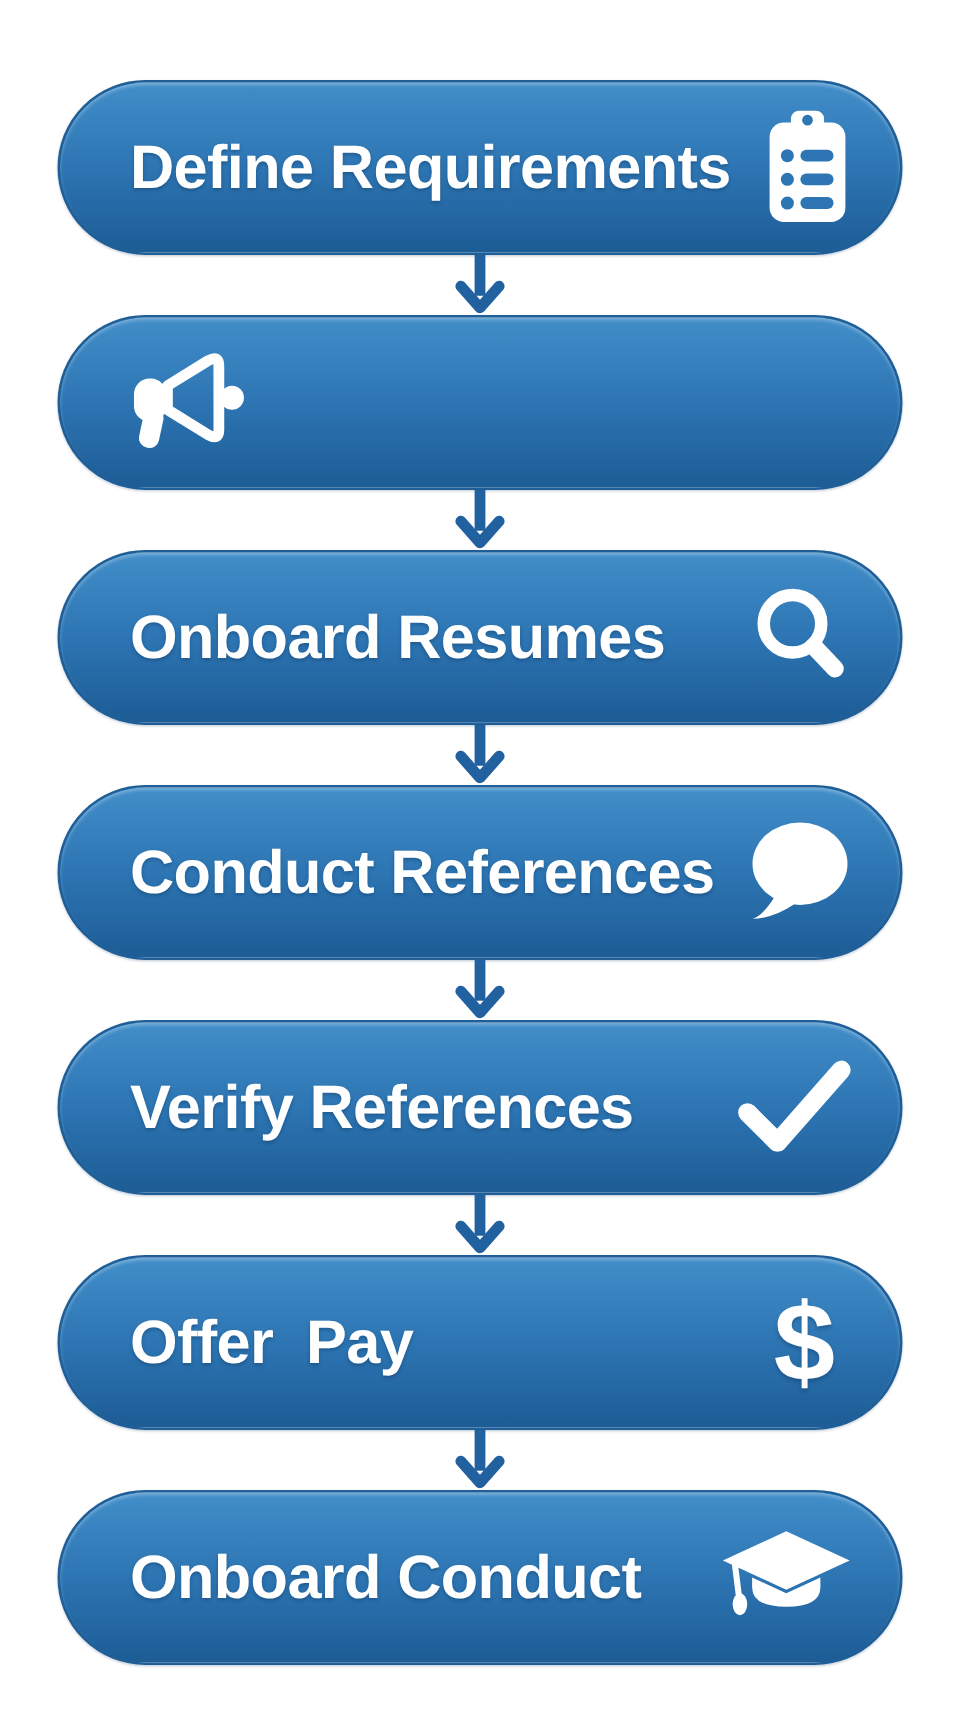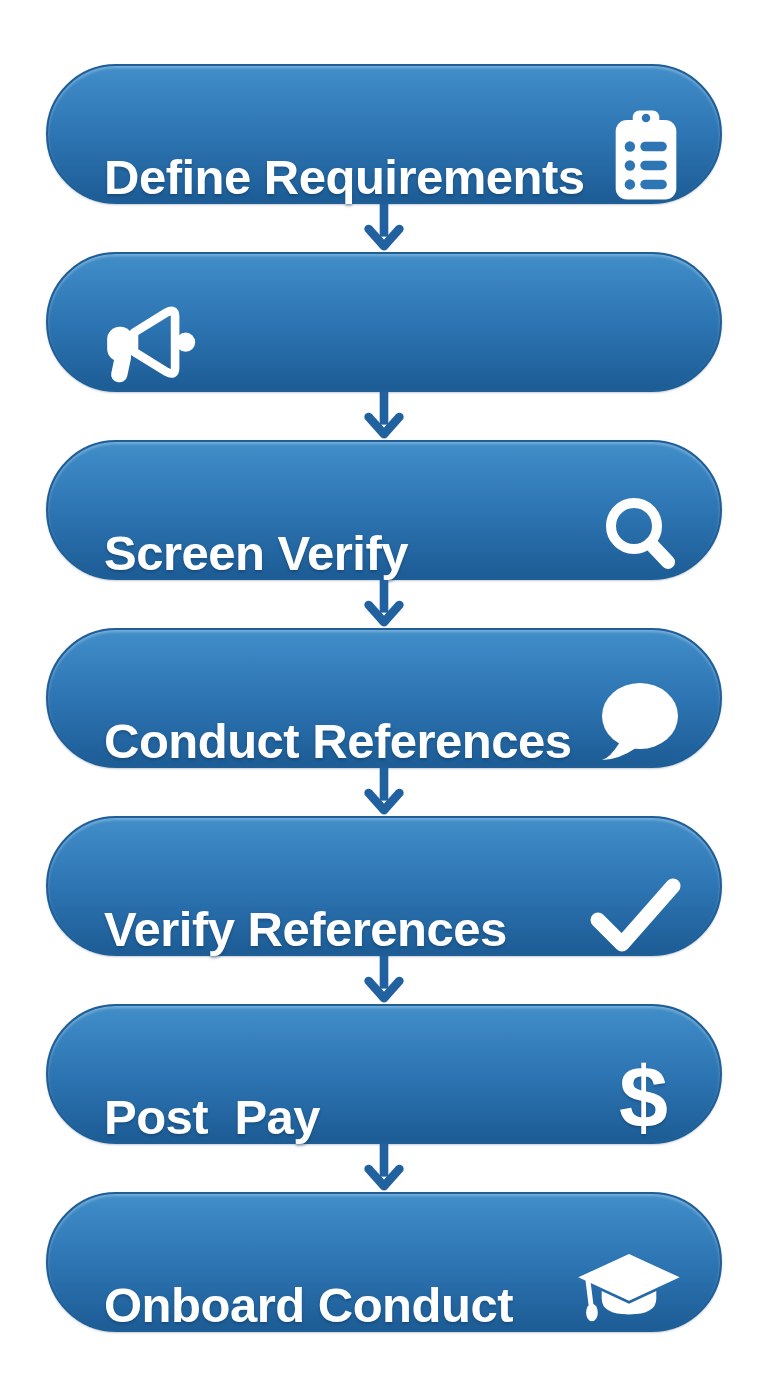--- a/index.html
+++ b/index.html
@@ -25,21 +25,21 @@
     align-items: center;
   }
   .pill {
     width: 676px;
     height: 140px;
     border-radius: 70px;
     background: linear-gradient(180deg, #418ec9 0%, #2c74b2 52%, #1d5c95 100%);
     border: 2px solid #1f5e97;
     box-shadow: inset 0 2px 3px rgba(255,255,255,0.30), 0 1px 2px rgba(20,60,100,0.25);
     display: flex;
-    align-items: flex-end;
+    align-items: center;
     justify-content: space-between;
     padding: 0 38px 0 56px;
     flex: 0 0 auto;
   }
   .pill-label {
     color: #ffffff;
     font-size: 49px;
     font-weight: bold;
     letter-spacing: -0.5px;
     white-space: pre;
@@ -109,21 +109,21 @@
       </span>
     </div>
     <div class="arrow">
       <svg width="44" height="48" viewBox="0 0 44 50">
         <line x1="22" y1="0" x2="22" y2="34" stroke="#2161a0" stroke-width="9"></line>
         <polyline points="6,26 22,44 38,26" fill="none" stroke="#2161a0" stroke-width="9" stroke-linecap="round" stroke-linejoin="round"></polyline>
       </svg>
     </div>
 
     <div class="pill">
-      <span class="pill-label">Screen Verify</span>
+      <span class="pill-label">Onboard Resumes</span>
       <span class="pill-icon">
         <svg width="80" height="82" viewBox="0 0 80 82">
           <circle cx="32" cy="30" r="23" fill="none" stroke="#ffffff" stroke-width="10"></circle>
           <line x1="49" y1="48" x2="66" y2="66" stroke="#ffffff" stroke-width="14" stroke-linecap="round"></line>
         </svg>
       </span>
     </div>
     <div class="arrow">
       <svg width="44" height="48" viewBox="0 0 44 50">
         <line x1="22" y1="0" x2="22" y2="34" stroke="#2161a0" stroke-width="9"></line>
@@ -156,21 +156,21 @@
       </span>
     </div>
     <div class="arrow">
       <svg width="44" height="48" viewBox="0 0 44 50">
         <line x1="22" y1="0" x2="22" y2="34" stroke="#2161a0" stroke-width="9"></line>
         <polyline points="6,26 22,44 38,26" fill="none" stroke="#2161a0" stroke-width="9" stroke-linecap="round" stroke-linejoin="round"></polyline>
       </svg>
     </div>
 
     <div class="pill">
-      <span class="pill-label">Post  Pay</span>
+      <span class="pill-label">Offer  Pay</span>
       <span class="pill-icon">
         <span class="dollar-glyph">$</span>
       </span>
     </div>
     <div class="arrow">
       <svg width="44" height="48" viewBox="0 0 44 50">
         <line x1="22" y1="0" x2="22" y2="34" stroke="#2161a0" stroke-width="9"></line>
         <polyline points="6,26 22,44 38,26" fill="none" stroke="#2161a0" stroke-width="9" stroke-linecap="round" stroke-linejoin="round"></polyline>
       </svg>
     </div>

